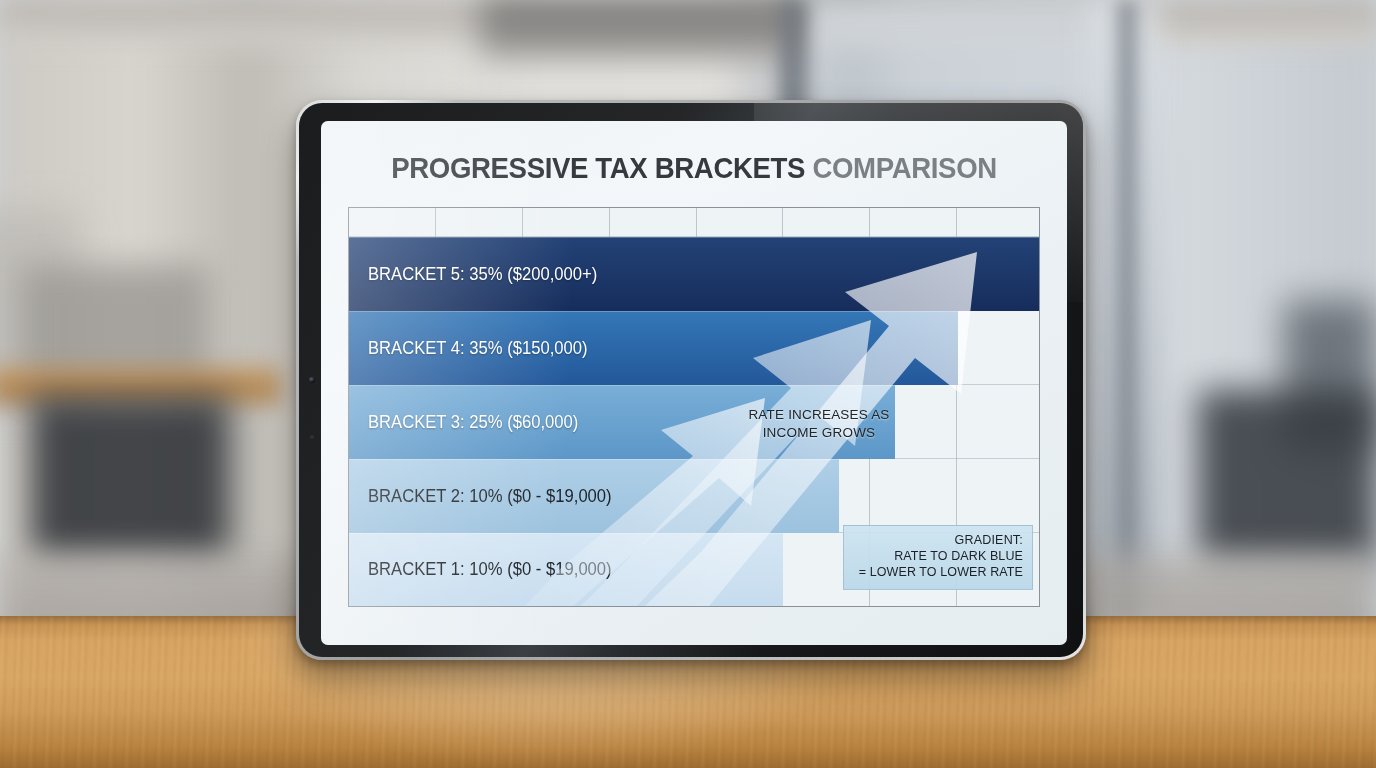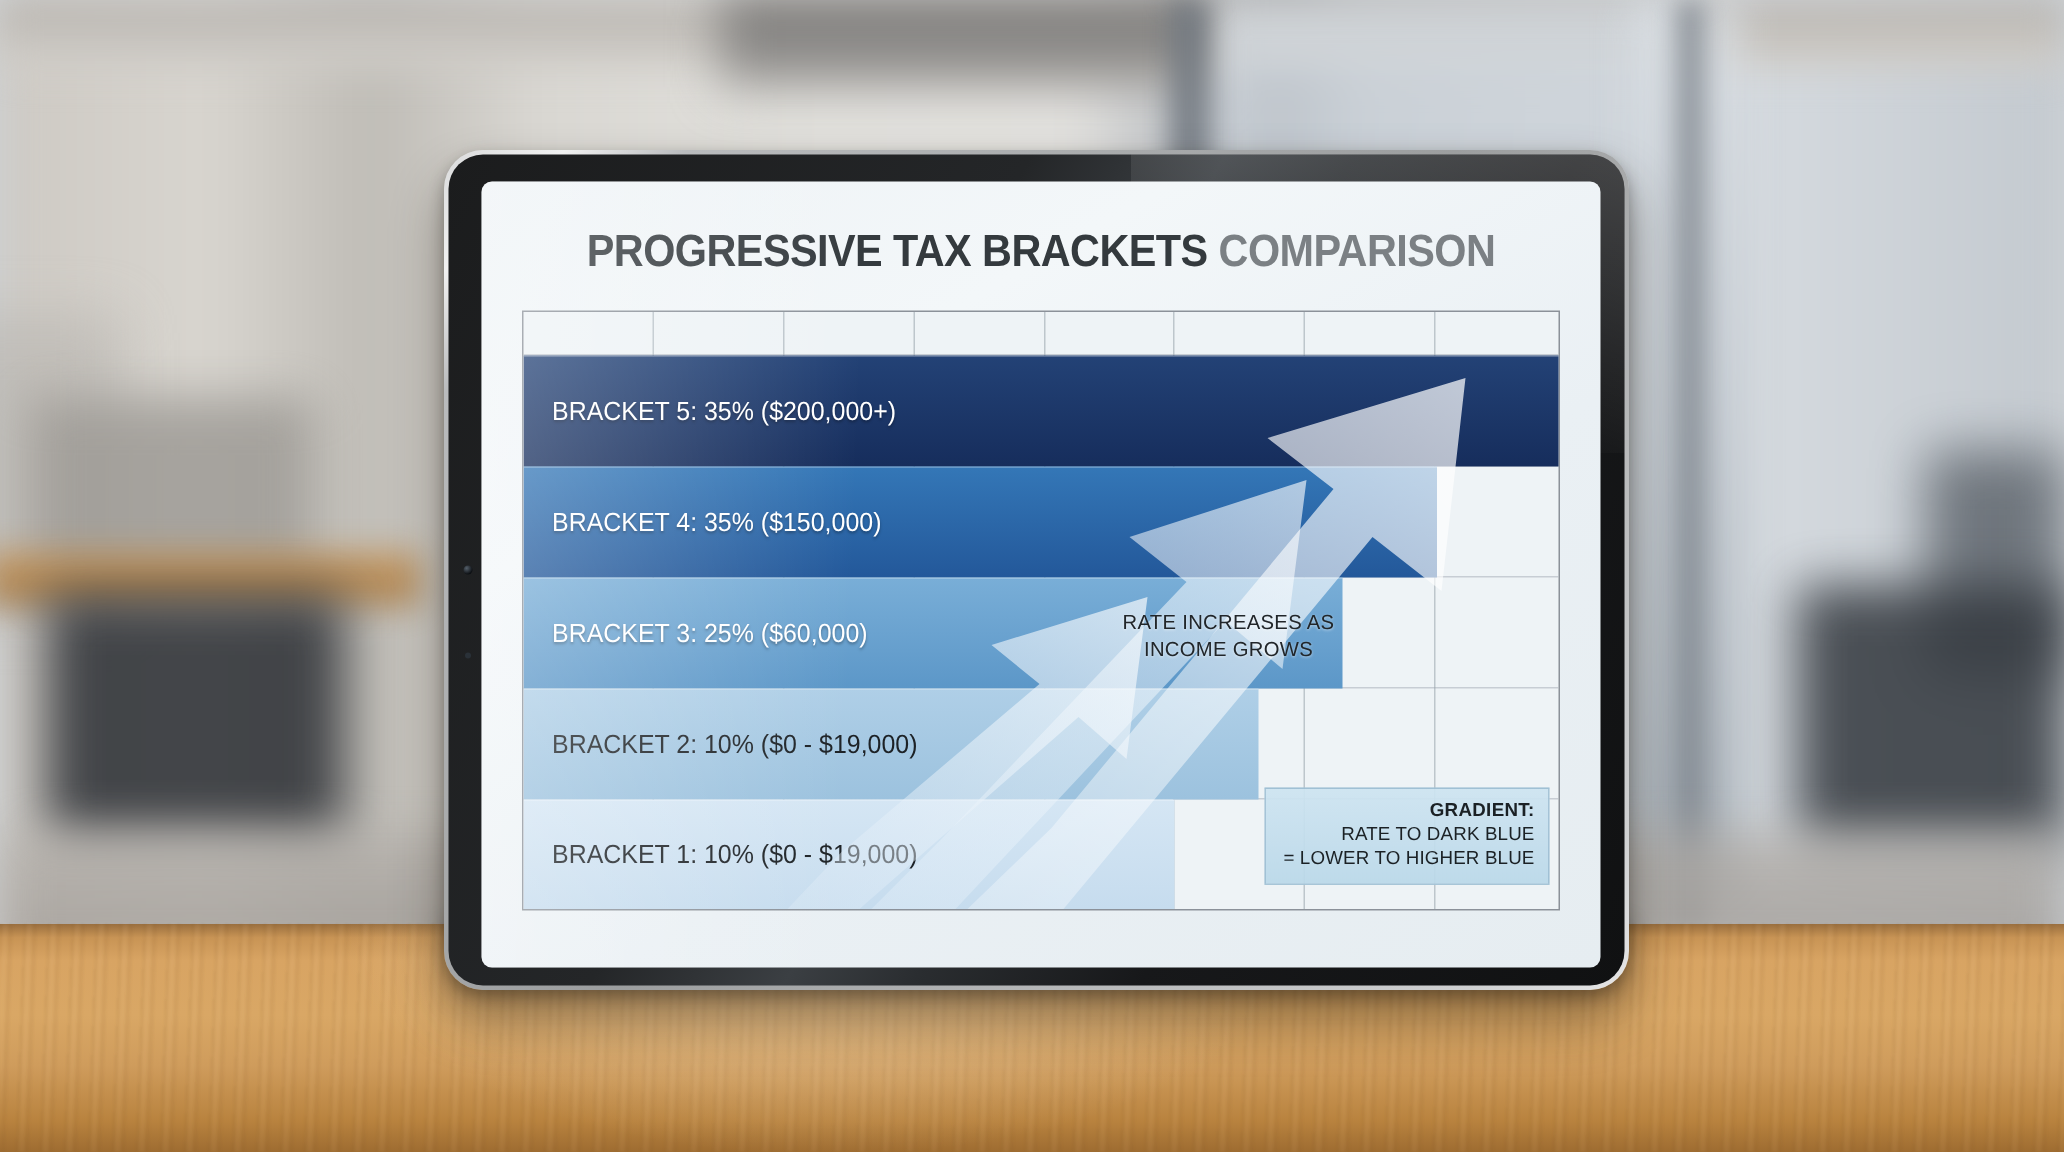--- a/index.html
+++ b/index.html
@@ -217,21 +217,21 @@
 
   .legend {
     position:absolute; right:6px; bottom:16px;
     width:190px; padding:7px 9px 8px 9px;
     background:linear-gradient(180deg, rgba(205,228,241,.93), rgba(186,216,233,.93));
     border:1px solid rgba(140,175,198,.6);
     text-align:right;
     font-size:12.5px; line-height:1.27;
     color:#1b2125;
   }
-  .legend .lg-title { font-weight:bold; letter-spacing:.2px; }
+  .legend .lg-title { font-weight:normal; letter-spacing:.2px; }
   .legend .lg-line { letter-spacing:.1px; }
 </style>
 </head>
 <body>
 
 <div id="bg">
   <div class="bg-wall"></div>
   <div class="bg-ceiling"></div>
   <div class="bg-dark-top"></div>
   <div class="bg-pane"></div>
@@ -349,21 +349,21 @@
           </svg>
 
           <div class="note" style="left:380px; top:198px; width:180px;">
             <div>RATE INCREASES AS</div>
             <div>INCOME GROWS</div>
           </div>
 
           <div class="legend">
             <div class="lg-title">GRADIENT:</div>
             <div class="lg-line">RATE TO DARK BLUE</div>
-            <div class="lg-line">= LOWER TO HIGHER BLUE</div>
+            <div class="lg-line">= LOWER TO LOWER RATE</div>
           </div>
 
         </div>
       </div>
       <div class="screen-glare"></div>
     </div>
   </div>
 </div>
 
 </body></html>

